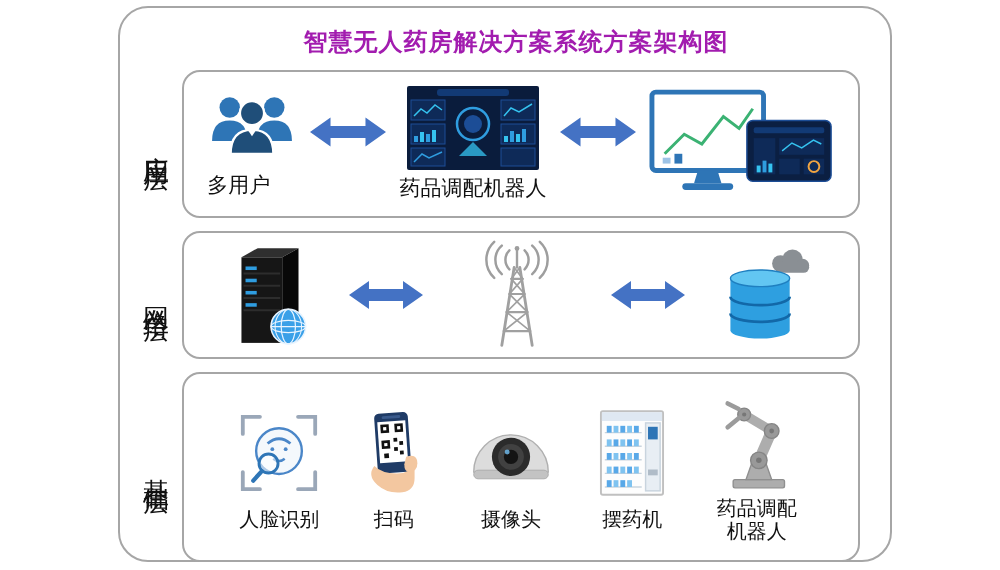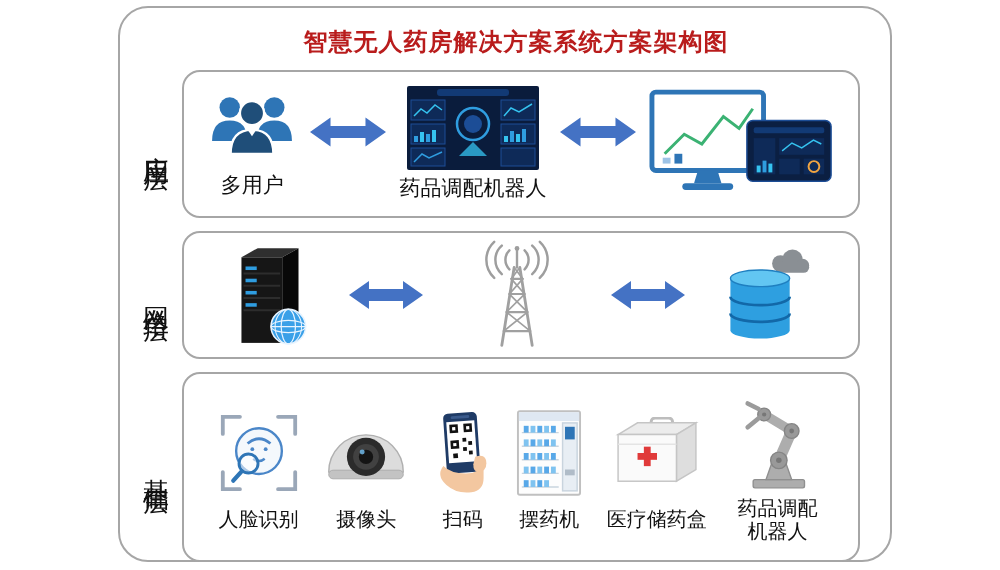--- a/index.html
+++ b/index.html
@@ -5,38 +5,38 @@
   html,body { margin:0; padding:0; background:#ffffff; }
   body { width:1000px; height:570px; overflow:hidden; font-family:"Liberation Sans","DejaVu Sans",sans-serif; }
   .canvas { position:relative; width:1000px; height:570px; background:#ffffff; }
 
   .frame {
     position:absolute; left:118px; top:6px; width:774px; height:556px;
     box-sizing:border-box; border:2px solid #a6a6a6; border-radius:30px;
     padding:8px 30px 12px 12px; display:flex; flex-direction:column;
   }
   .title {
-    text-align:center; font-size:24px; font-weight:bold; color:#b91c1c;
+    text-align:center; font-size:24px; font-weight:bold; color:#a21caf;
     padding:10px 0 12px 40px; letter-spacing:1px;
   }
   .row { display:flex; margin-bottom:13px; }
   .layer-label {
     width:50px; display:flex; align-items:center; justify-content:center;
     font-size:26px; color:#111; writing-mode:vertical-rl; text-orientation:upright;
     letter-spacing:6px;
   }
   .box {
     flex:1; box-sizing:border-box; border:2px solid #a6a6a6; border-radius:18px;
     display:flex; align-items:center; justify-content:space-evenly; padding:4px 10px;
   }
   .row1 .box { height:148px; }
   .row2 .box { height:128px; }
   .row3 .box { height:190px; }
 
-  .item { display:flex; flex-direction:column; align-items:center; justify-content:center; }
+  .item { display:flex; flex-direction:column; justify-content:center; }
   .item .caption { font-size:21px; color:#111; margin-top:4px; white-space:nowrap; }
   .row3 .item .caption { font-size:20px; margin-top:5px; white-space:normal; text-align:center; line-height:1.15; }
   .cap-wrap { max-width:92px; }
   .icon-holder { display:flex; align-items:center; justify-content:center; }
   .row3 .icon-holder { height:100px; }
   .arrow { display:flex; align-items:center; }
   .row1 .arrow { transform:translateY(-12px); }
 </style>
 </head>
 <body>
@@ -246,34 +246,20 @@
               <path d="M36,48 Q42,53 48,48" fill="none" stroke="#4a86c8" stroke-width="2.5"></path>
               <circle cx="31" cy="53" r="10" fill="#ffffff" fill-opacity="0.55" stroke="#2e75b6" stroke-width="3"></circle>
               <line x1="24" y1="61" x2="15" y2="71" stroke="#2e75b6" stroke-width="4.5" stroke-linecap="round"></line>
             </svg>
           </span>
           <span class="caption cap-wrap">人脸识别</span>
         </div>
 
         <div class="item">
           <span class="icon-holder">
-            <svg width="86" height="62" viewBox="0 0 90 64">
-              <path d="M6,52 A39,39 0 0 1 84,52 Z" fill="#dcdcdc" stroke="#b0b0b0" stroke-width="1.5"></path>
-              <rect x="6" y="50" width="78" height="9" rx="4.5" fill="#c3c3c3" stroke="#ababab" stroke-width="1"></rect>
-              <circle cx="45" cy="36" r="20" fill="#2b2b2b"></circle>
-              <circle cx="45" cy="36" r="13.5" fill="#414141"></circle>
-              <circle cx="45" cy="36" r="7.5" fill="#141414"></circle>
-              <circle cx="41" cy="31" r="2.6" fill="#6fb7e8" opacity="0.85"></circle>
-            </svg>
-          </span>
-          <span class="caption">摄像头</span>
-        </div>
-
-        <div class="item">
-          <span class="icon-holder">
             <svg width="58" height="88" viewBox="0 0 62 92">
               <g transform="rotate(-4 30 40)">
                 <rect x="12" y="3" width="36" height="64" rx="5" fill="#1f3b66"></rect>
                 <rect x="20" y="6" width="20" height="3" rx="1.5" fill="#3a5a8c"></rect>
                 <rect x="15" y="12" width="30" height="44" fill="#ffffff"></rect>
                 <g fill="#111111">
                   <rect x="18" y="15" width="9" height="9"></rect>
                   <rect x="33" y="15" width="9" height="9"></rect>
                   <rect x="18" y="32" width="9" height="9"></rect>
                   <rect x="31" y="30" width="4" height="4"></rect>
@@ -286,20 +272,34 @@
                   <rect x="20.8" y="17.8" width="3.4" height="3.4"></rect>
                   <rect x="35.8" y="17.8" width="3.4" height="3.4"></rect>
                   <rect x="20.8" y="34.8" width="3.4" height="3.4"></rect>
                 </g>
               </g>
               <path d="M10,60 Q2,70 13,80 Q24,90 40,88 Q53,86 53,73 L53,58 Q48,68 34,68 Q18,68 10,60 Z" fill="#f3c7a0"></path>
               <path d="M44,50 Q56,46 56,57 Q56,66 47,66 Q42,66 42,58 Z" fill="#f3c7a0"></path>
             </svg>
           </span>
           <span class="caption">扫码</span>
+        </div>
+
+        <div class="item">
+          <span class="icon-holder">
+            <svg width="86" height="62" viewBox="0 0 90 64">
+              <path d="M6,52 A39,39 0 0 1 84,52 Z" fill="#dcdcdc" stroke="#b0b0b0" stroke-width="1.5"></path>
+              <rect x="6" y="50" width="78" height="9" rx="4.5" fill="#c3c3c3" stroke="#ababab" stroke-width="1"></rect>
+              <circle cx="45" cy="36" r="20" fill="#2b2b2b"></circle>
+              <circle cx="45" cy="36" r="13.5" fill="#414141"></circle>
+              <circle cx="45" cy="36" r="7.5" fill="#141414"></circle>
+              <circle cx="41" cy="31" r="2.6" fill="#6fb7e8" opacity="0.85"></circle>
+            </svg>
+          </span>
+          <span class="caption">摄像头</span>
         </div>
 
         <div class="item">
           <span class="icon-holder">
             <svg width="66" height="88" viewBox="0 0 68 90">
               <rect x="2" y="2" width="64" height="86" rx="2" fill="#fdfdfd" stroke="#c0c0c0" stroke-width="2"></rect>
               <rect x="3" y="3" width="62" height="9" fill="#dfe8f2"></rect>
               <g stroke="#c9d4de" stroke-width="1.5">
                 <line x1="6" y1="24" x2="44" y2="24"></line>
                 <line x1="6" y1="38" x2="44" y2="38"></line>
@@ -334,36 +334,20 @@
                   <rect x="29" y="73" width="5" height="7" fill="#7fc3f0"></rect>
               </g>
               <rect x="48" y="14" width="15" height="70" fill="#e8eef4" stroke="#c9d4de" stroke-width="1.5"></rect>
               <rect x="50.5" y="18" width="10" height="13" fill="#2e75b6"></rect>
               <rect x="50.5" y="62" width="10" height="6" fill="#b0bcc8"></rect>
             </svg>
           </span>
           <span class="caption">摆药机</span>
         </div>
 
-        <div class="item">
-          <span class="icon-holder">
-            <svg width="92" height="72" viewBox="0 0 92 74">
-              <rect x="40" y="1" width="22" height="8" rx="4" fill="none" stroke="#bdbdbd" stroke-width="3"></rect>
-              <polygon points="6,18 26,6 86,6 66,18" fill="#ececec" stroke="#c5c5c5" stroke-width="1.5"></polygon>
-              <polygon points="66,18 86,6 86,54 66,66" fill="#dedede" stroke="#c5c5c5" stroke-width="1.5"></polygon>
-              <rect x="6" y="18" width="60" height="48" fill="#fafafa" stroke="#c5c5c5" stroke-width="1.5"></rect>
-              <g fill="#e03a3a">
-                <rect x="26" y="37" width="20" height="7"></rect>
-                <rect x="32.5" y="30.5" width="7" height="20"></rect>
-              </g>
-              <line x1="6" y1="28" x2="66" y2="28" stroke="#e4e4e4" stroke-width="1.5"></line>
-            </svg>
-          </span>
-          <span class="caption">医疗储药盒</span>
-        </div>
 
         <div class="item">
           <span class="icon-holder">
             <svg width="88" height="96" viewBox="0 0 96 104">
               <g fill="#adadad" stroke="#8f8f8f" stroke-width="1.5">
                 <rect x="22" y="93" width="56" height="9" rx="2"></rect>
                 <polygon points="36,93 64,93 58,76 42,76"></polygon>
               </g>
               <line x1="50" y1="72" x2="64" y2="40" stroke="#adadad" stroke-width="12" stroke-linecap="round"></line>
               <line x1="64" y1="40" x2="34" y2="22" stroke="#adadad" stroke-width="10" stroke-linecap="round"></line>

